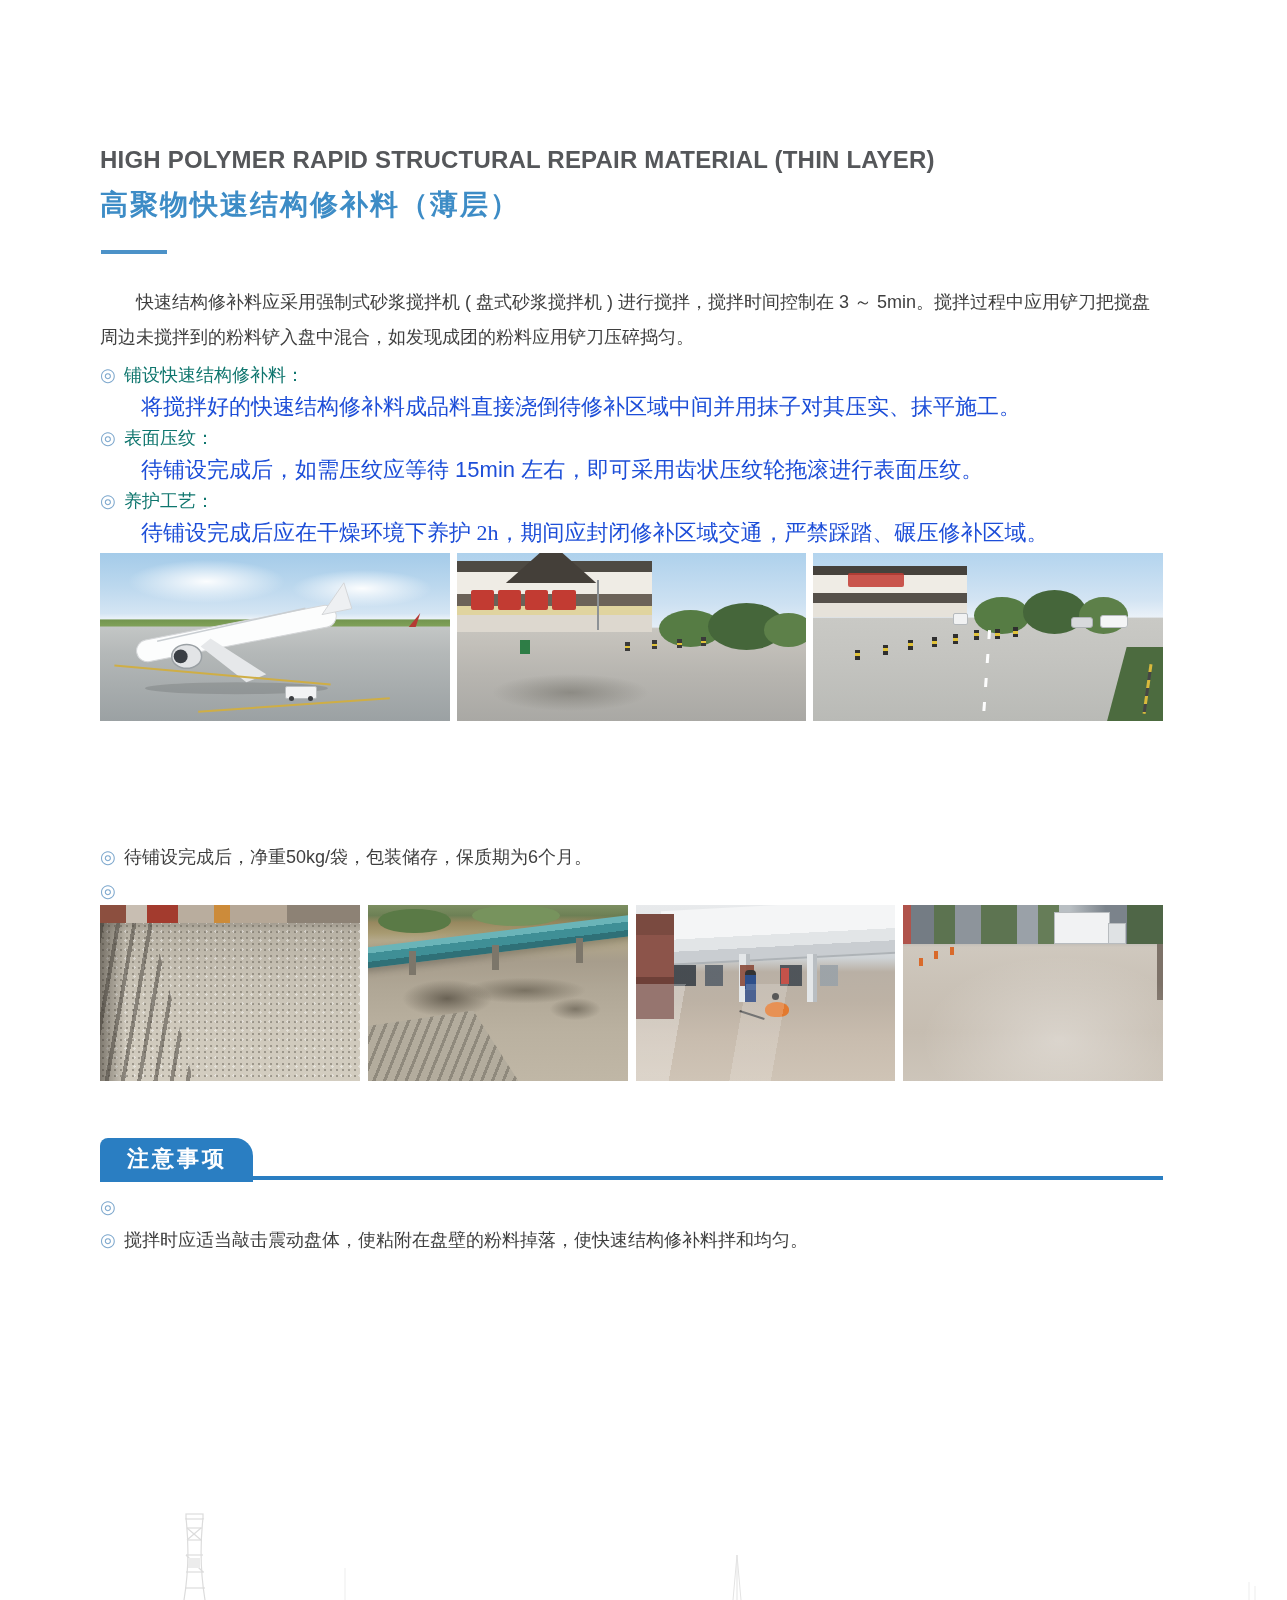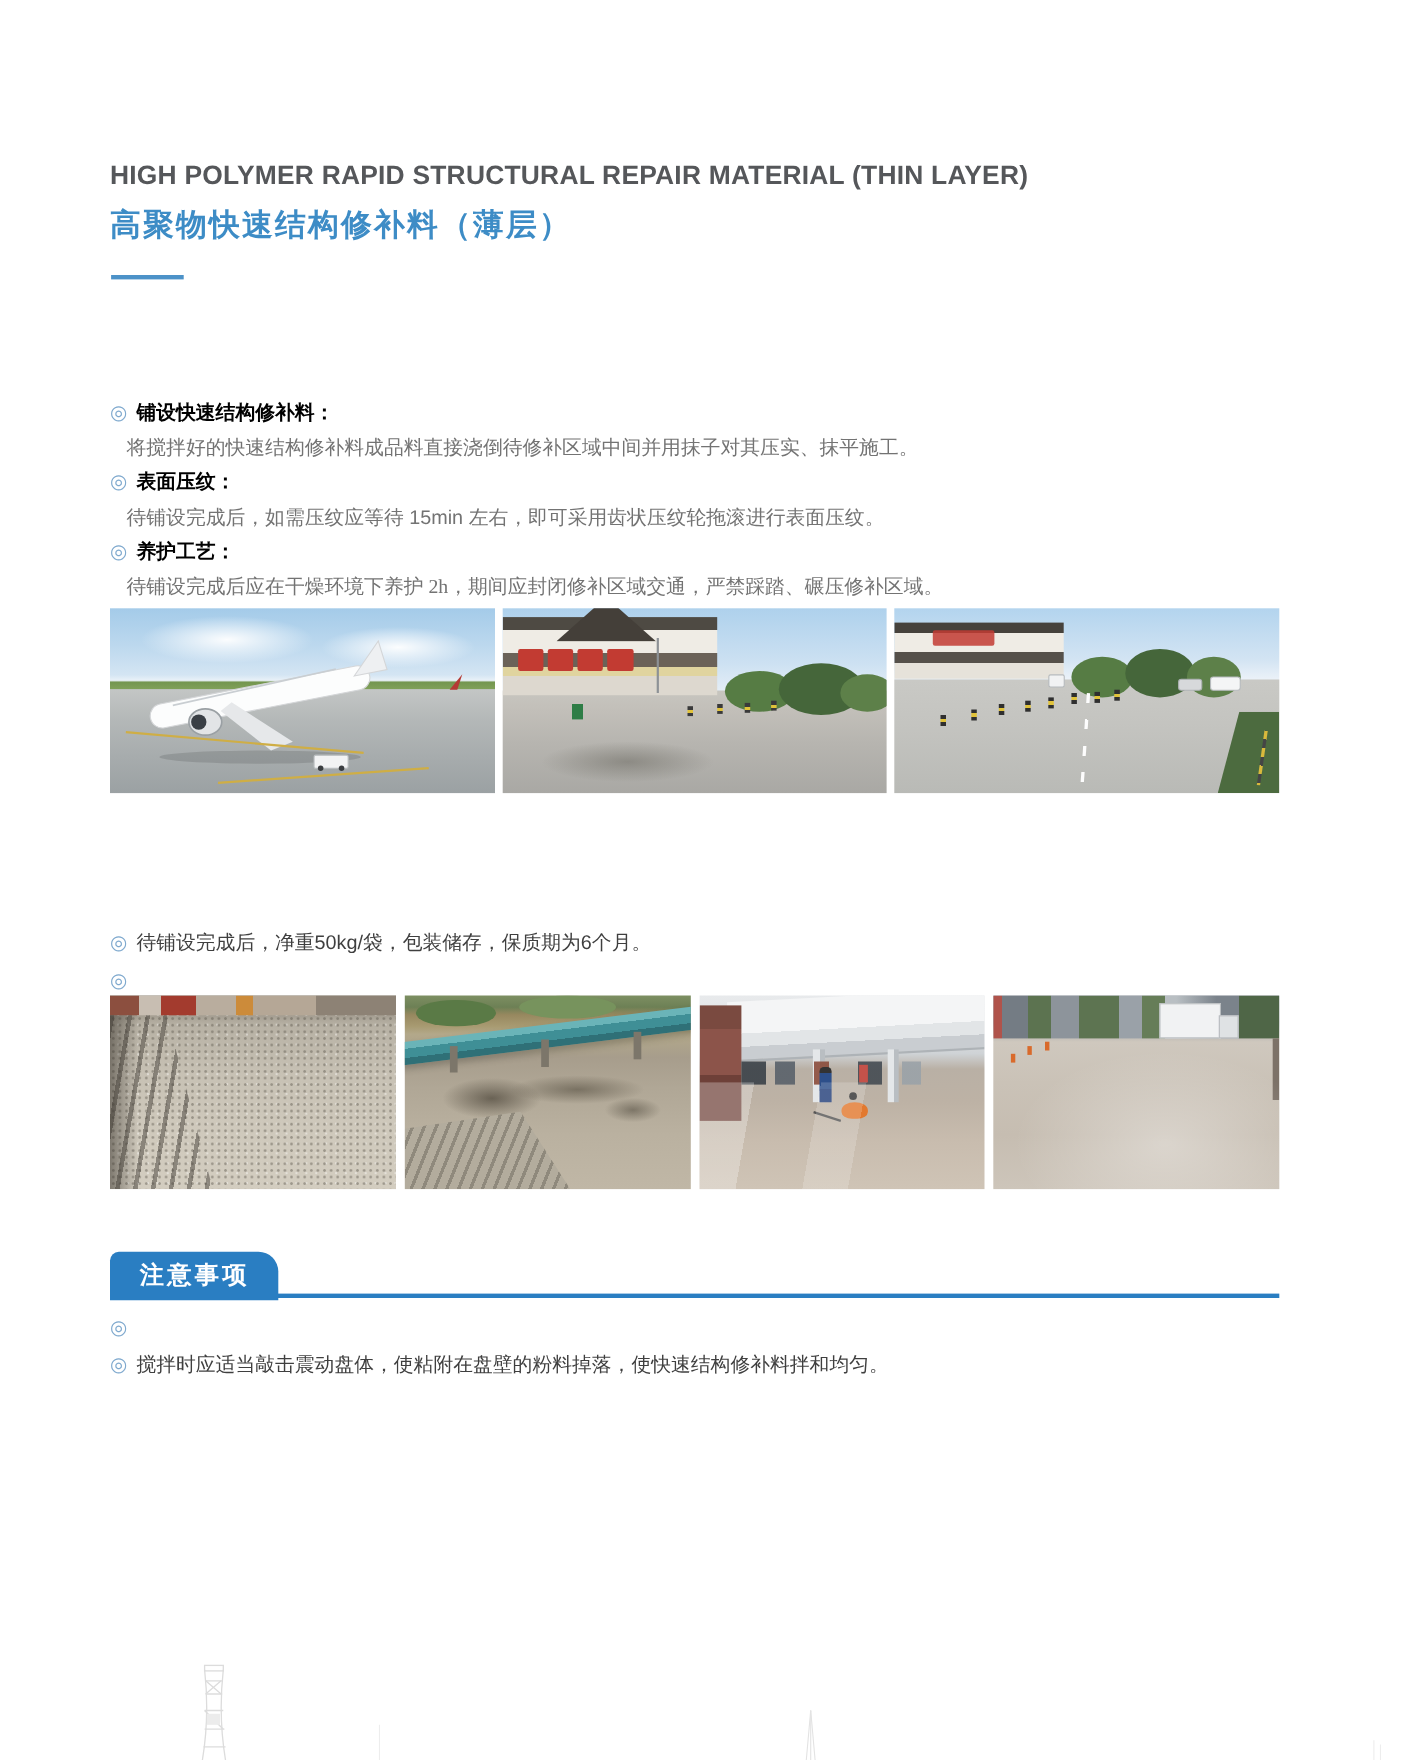--- a/index.html
+++ b/index.html
@@ -11,22 +11,22 @@
   .title-zh{position:absolute;left:100px;top:186px;margin:0;font-size:28px;font-weight:700;
             color:#3d8cc6;letter-spacing:2px;white-space:nowrap;}
   .title-underline{position:absolute;left:101px;top:250px;width:66px;height:4px;background:#4c92c8;}
   
   .intro{position:absolute;left:100px;top:285px;width:1066px;margin:0;font-size:18px;
          line-height:35px;text-indent:2em;color:#3f3f3f;}
   
   .brow{position:absolute;left:100px;width:1066px;display:flex;align-items:flex-start;
         font-size:18px;line-height:22px;color:#3f3f3f;}
   .brow .mk{width:24px;flex:0 0 24px;color:#7fa9ce;font-size:18px;line-height:22px;}
-  .brow b{font-weight:700;color:#000000;}
-  .drow{position:absolute;left:115px;width:1038px;font-size:18px;line-height:22px;color:#737373;}
+  .brow b{font-weight:400;color:#0f766e;}
+  .drow{position:absolute;left:141px;width:1038px;font-size:22px;line-height:22px;color:#1d4ed8;}
   
   .sec{position:absolute;left:100px;width:1063px;height:42px;}
   .sec .rule{position:absolute;left:0;top:38px;width:1063px;height:4px;background:#2a7ec2;}
   .sec .tab{position:absolute;left:0;top:0;height:42px;background:#2a7ec2;color:#fff;
             border-radius:8px 18px 0 0;display:inline-flex;align-items:center;
             padding:0 26px 2px 27px;font-size:22px;font-weight:700;letter-spacing:3px;}
   
   .prow{position:absolute;left:100px;width:1063px;display:flex;}
   .prow1{top:553px;height:168px;gap:7px;}
   .prow2{top:905px;height:176px;gap:8px;}
@@ -158,20 +158,21 @@
 </style>
 </head>
 <body>
 
 <div class="page">
 
   <h1 class="title-en">HIGH POLYMER RAPID STRUCTURAL REPAIR MATERIAL (THIN LAYER)</h1>
   <h2 class="title-zh">高聚物快速结构修补料（薄层）</h2>
   <div class="title-underline"></div>
 
+  <p class="intro">快速结构修补料应采用强制式砂浆搅拌机 ( 盘式砂浆搅拌机 ) 进行搅拌，搅拌时间控制在 3 ～ 5min。搅拌过程中应用铲刀把搅盘周边未搅拌到的粉料铲入盘中混合，如发现成团的粉料应用铲刀压碎捣匀。</p>
 
   <div class="brow" style="top:364px;">
     <span class="mk">◎</span>
     <b>铺设快速结构修补料：</b>
   </div>
   <div class="drow" style="top:396px;">将搅拌好的快速结构修补料成品料直接浇倒待修补区域中间并用抹子对其压实、抹平施工。</div>
 
   <div class="brow" style="top:427px;">
     <span class="mk">◎</span>
     <b>表面压纹：</b>

